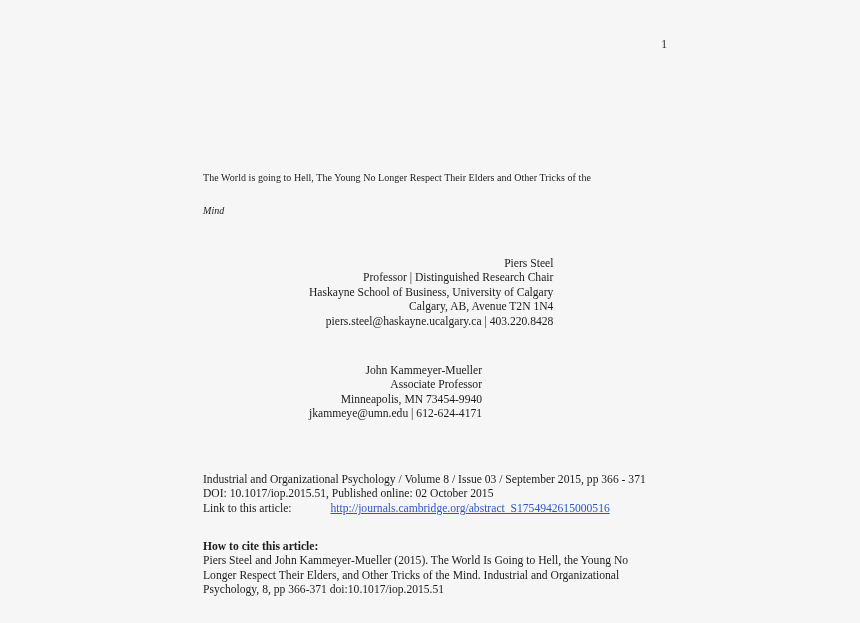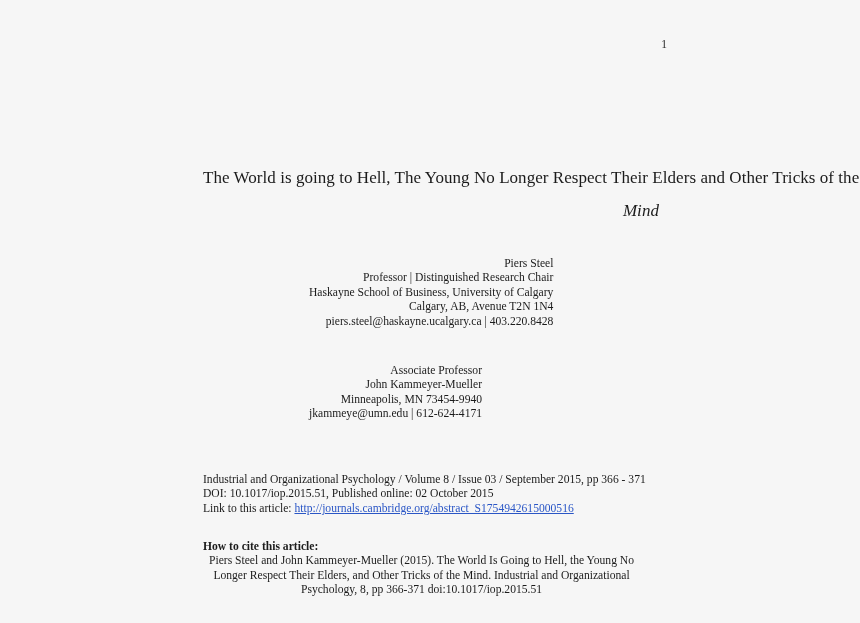--- a/index.html
+++ b/index.html
@@ -36,22 +36,22 @@
     line-height: 14px;
     color: #2a2a2a;
   }
 
   
   .title-block {
     position: absolute;
     top: 161px;
     left: 203px;
     width: 456px;
-    text-align: right;
-    font-size: 17px;
+    text-align: left;
+    font-size: 10px;
     line-height: 33px;
     color: #1b1b1b;
     letter-spacing: 0.05px;
   }
   .title-line {
     display: block;
     white-space: nowrap;
   }
   .title-line.second {
     white-space: normal;
@@ -80,39 +80,40 @@
     width: 470px;
     font-size: 11.6px;
     line-height: 14.4px;
     color: #1b1b1b;
   }
   .pub-line { display: block; white-space: nowrap; }
   .article-link {
     color: #2a56c6;
     text-decoration: underline;
     cursor: pointer;
+    margin-left: 36px;
   }
 
   
   .cite-block {
     position: absolute;
     top: 540px;
     left: 203px;
     width: 437px;
     font-size: 11.6px;
     line-height: 14.4px;
     color: #1b1b1b;
   }
   .cite-heading {
     display: block;
     font-weight: bold;
   }
   .cite-body {
     display: block;
-    text-align: center;
+    text-align: left;
   }
 </style>
 </head>
 <body>
 
 <div class="page">
 
   <div class="page-number">1</div>
 
   <div class="title-block">
@@ -122,22 +123,22 @@
 
   <div class="author-block first">
     <span class="author-line">Piers Steel</span>
     <span class="author-line">Professor | Distinguished Research Chair</span>
     <span class="author-line">Haskayne School of Business, University of Calgary</span>
     <span class="author-line">Calgary, AB, Avenue  T2N 1N4</span>
     <span class="author-line">piers.steel@haskayne.ucalgary.ca | 403.220.8428</span>
   </div>
 
   <div class="author-block second">
+    <span class="author-line">John Kammeyer-Mueller</span>
     <span class="author-line">Associate Professor</span>
-    <span class="author-line">John Kammeyer-Mueller</span>
     <span class="author-line">Minneapolis, MN 73454-9940</span>
     <span class="author-line">jkammeye@umn.edu | 612-624-4171</span>
   </div>
 
   <div class="pub-block">
     <span class="pub-line">Industrial and Organizational Psychology / Volume 8 / Issue 03 / September 2015, pp 366 - 371</span>
     <span class="pub-line">DOI: 10.1017/iop.2015.51, Published online: 02 October 2015</span>
     <span class="pub-line"><span>Link to this article: </span><a class="article-link" href="#">http://journals.cambridge.org/abstract_S1754942615000516</a></span>
   </div>
 

